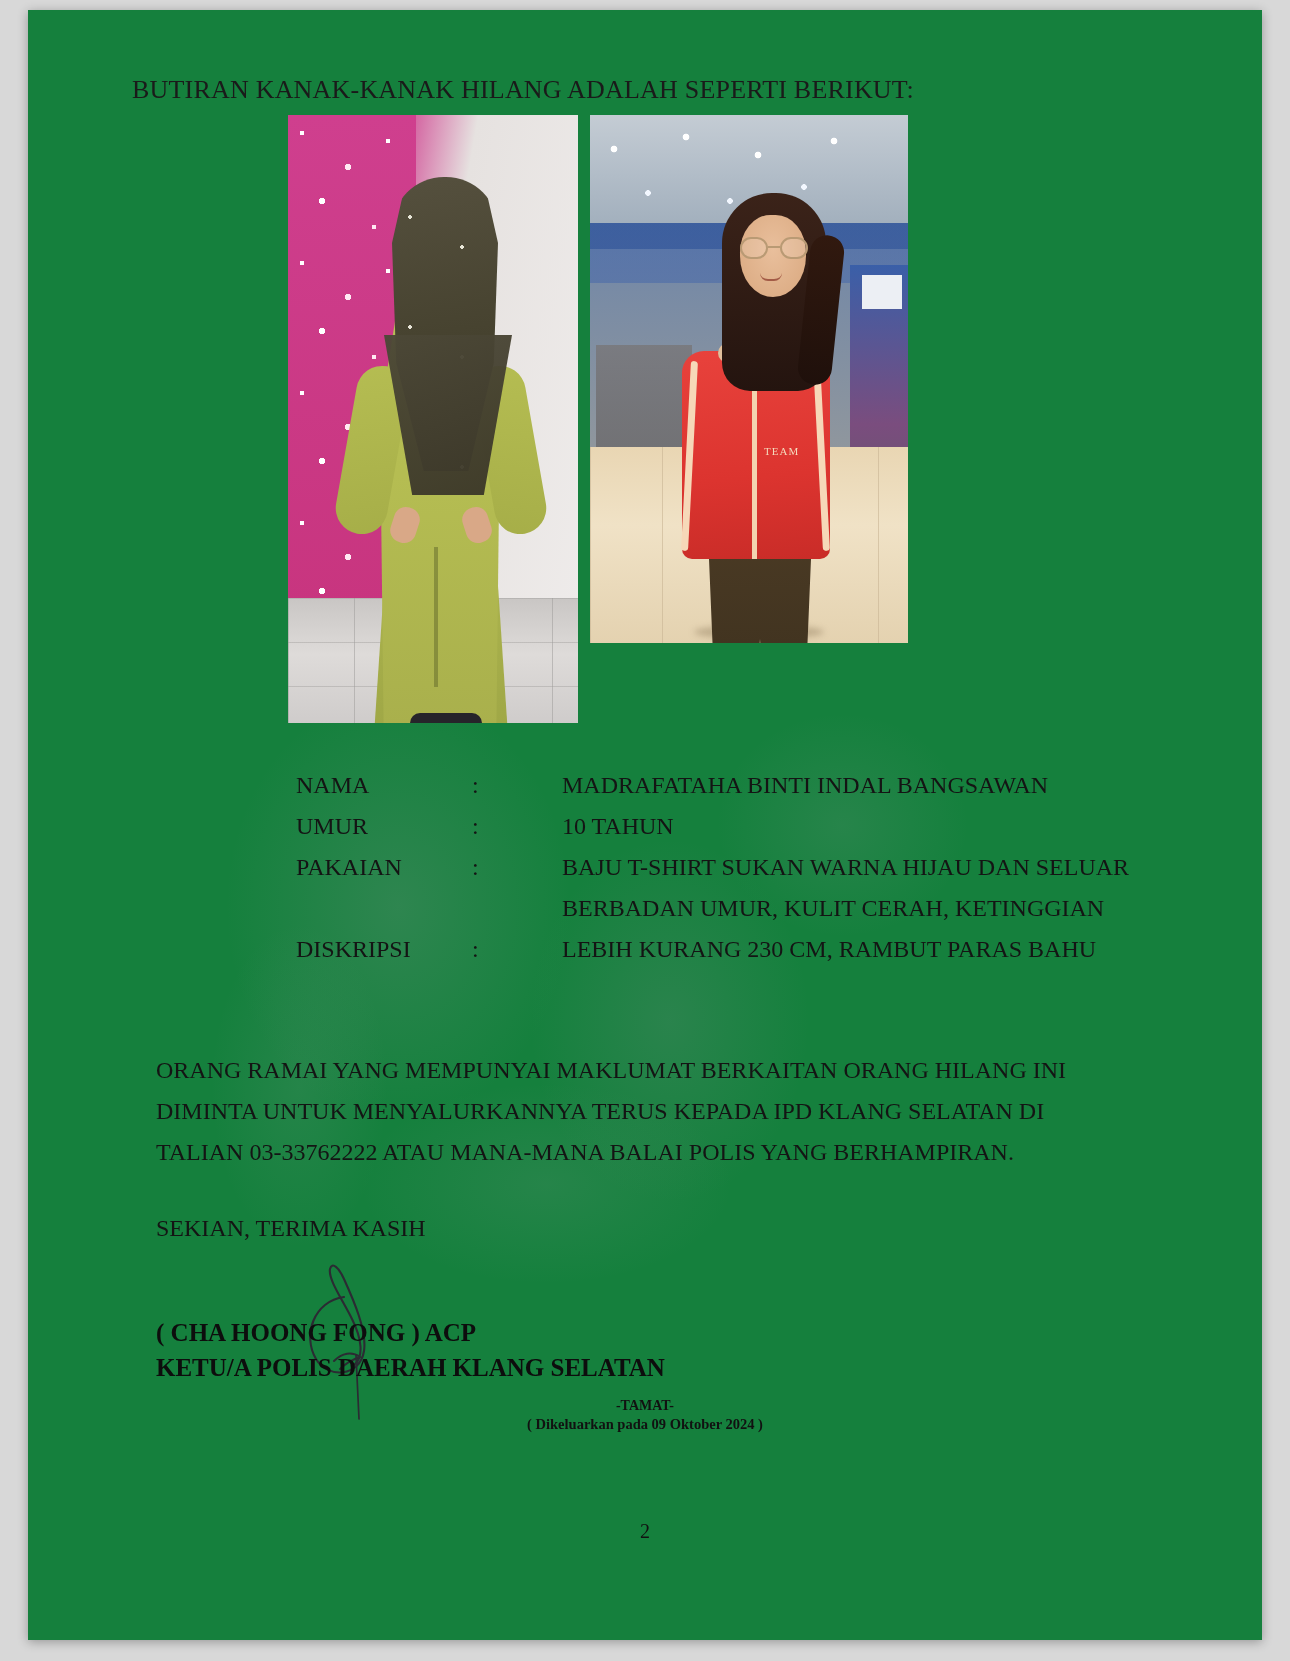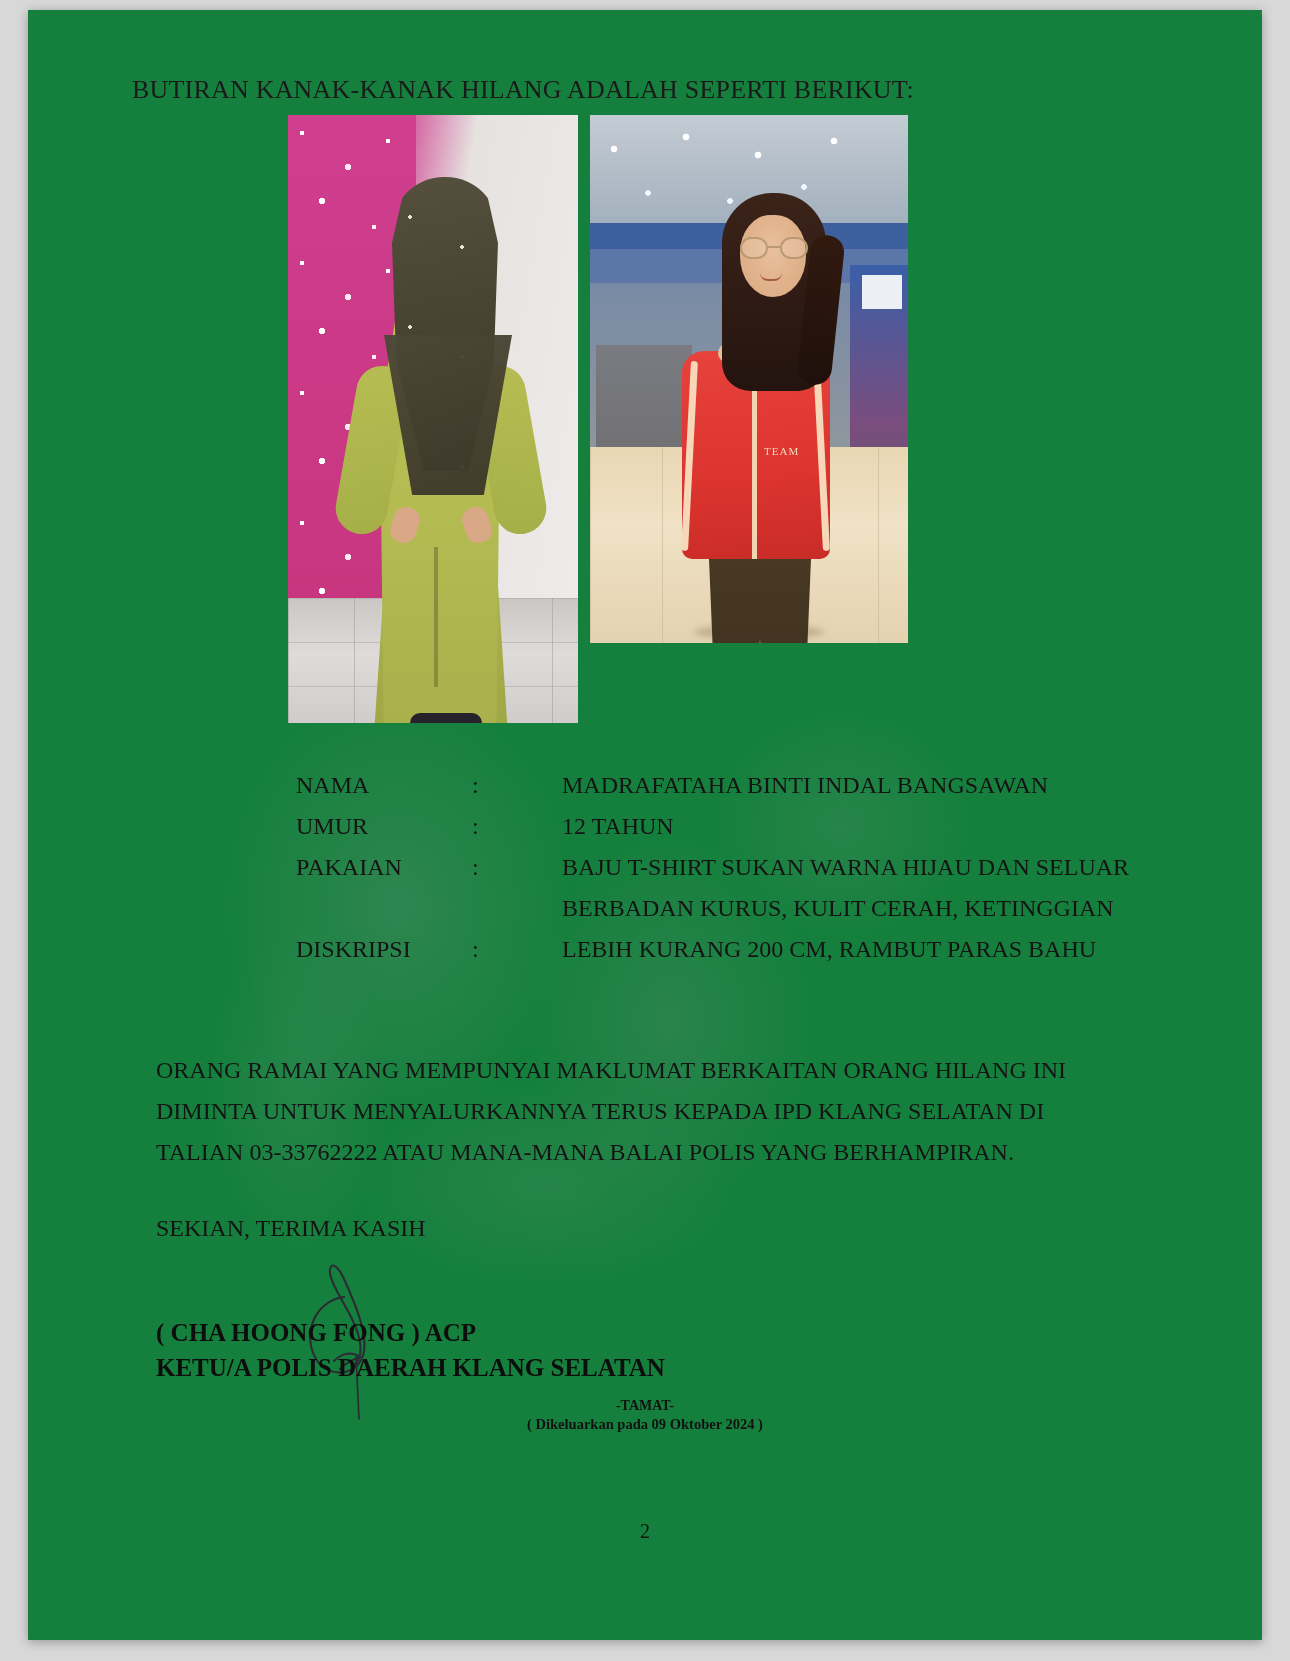--- a/index.html
+++ b/index.html
@@ -345,35 +345,35 @@
 
     <div class="particulars">
       <div class="prow">
         <div class="plabel">NAMA</div>
         <div class="pcolon">:</div>
         <div class="pvalue">MADRAFATAHA BINTI INDAL BANGSAWAN</div>
       </div>
       <div class="prow">
         <div class="plabel">UMUR</div>
         <div class="pcolon">:</div>
-        <div class="pvalue">12 TAHUN</div>
+        <div class="pvalue">10 TAHUN</div>
       </div>
       <div class="prow">
         <div class="plabel">PAKAIAN</div>
         <div class="pcolon">:</div>
         <div class="pvalue">
           <span>BAJU T-SHIRT SUKAN WARNA HIJAU DAN SELUAR</span>
         </div>
       </div>
       <div class="prow">
         <div class="plabel">DISKRIPSI</div>
         <div class="pcolon">:</div>
         <div class="pvalue">
-          <span>BERBADAN KURUS, KULIT CERAH, KETINGGIAN</span>
-          <span class="cont">LEBIH KURANG  200 CM, RAMBUT PARAS BAHU</span>
+          <span>BERBADAN UMUR, KULIT CERAH, KETINGGIAN</span>
+          <span class="cont">LEBIH KURANG  230 CM, RAMBUT PARAS BAHU</span>
         </div>
       </div>
     </div>
 
     <div class="body-para">
       <span>ORANG RAMAI YANG MEMPUNYAI MAKLUMAT BERKAITAN ORANG HILANG INI</span>
       <span>DIMINTA UNTUK MENYALURKANNYA TERUS KEPADA IPD KLANG SELATAN DI</span>
       <span>TALIAN 03-33762222 ATAU MANA-MANA BALAI POLIS YANG BERHAMPIRAN.</span>
     </div>
 

